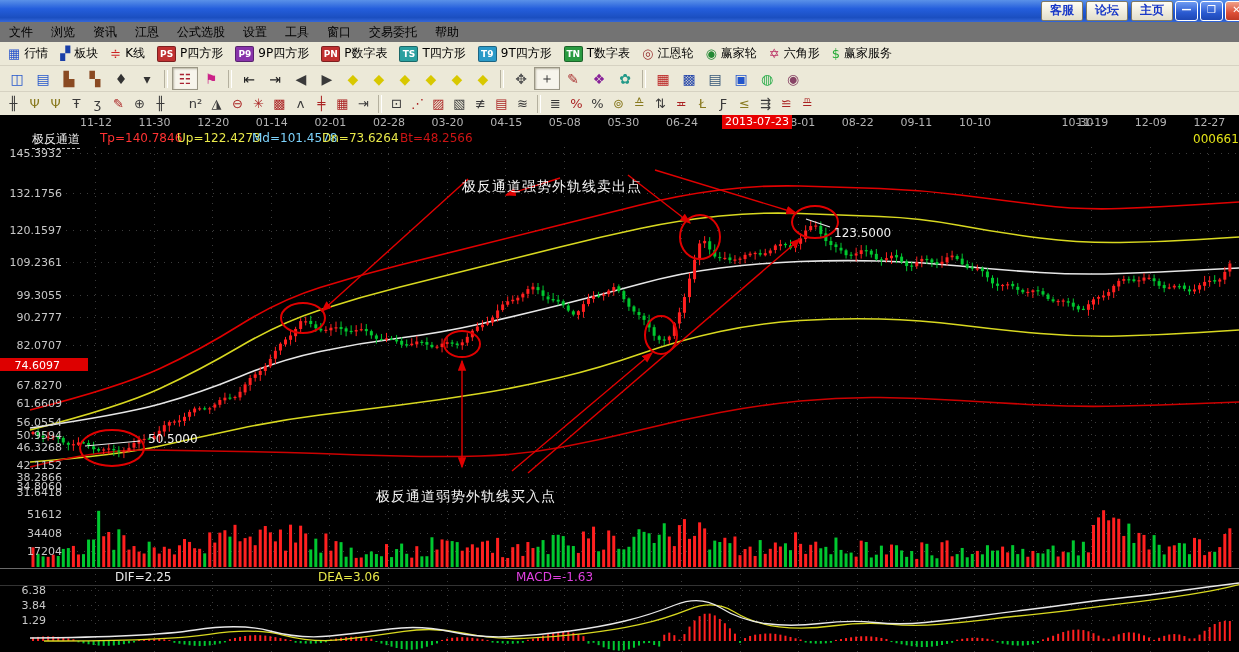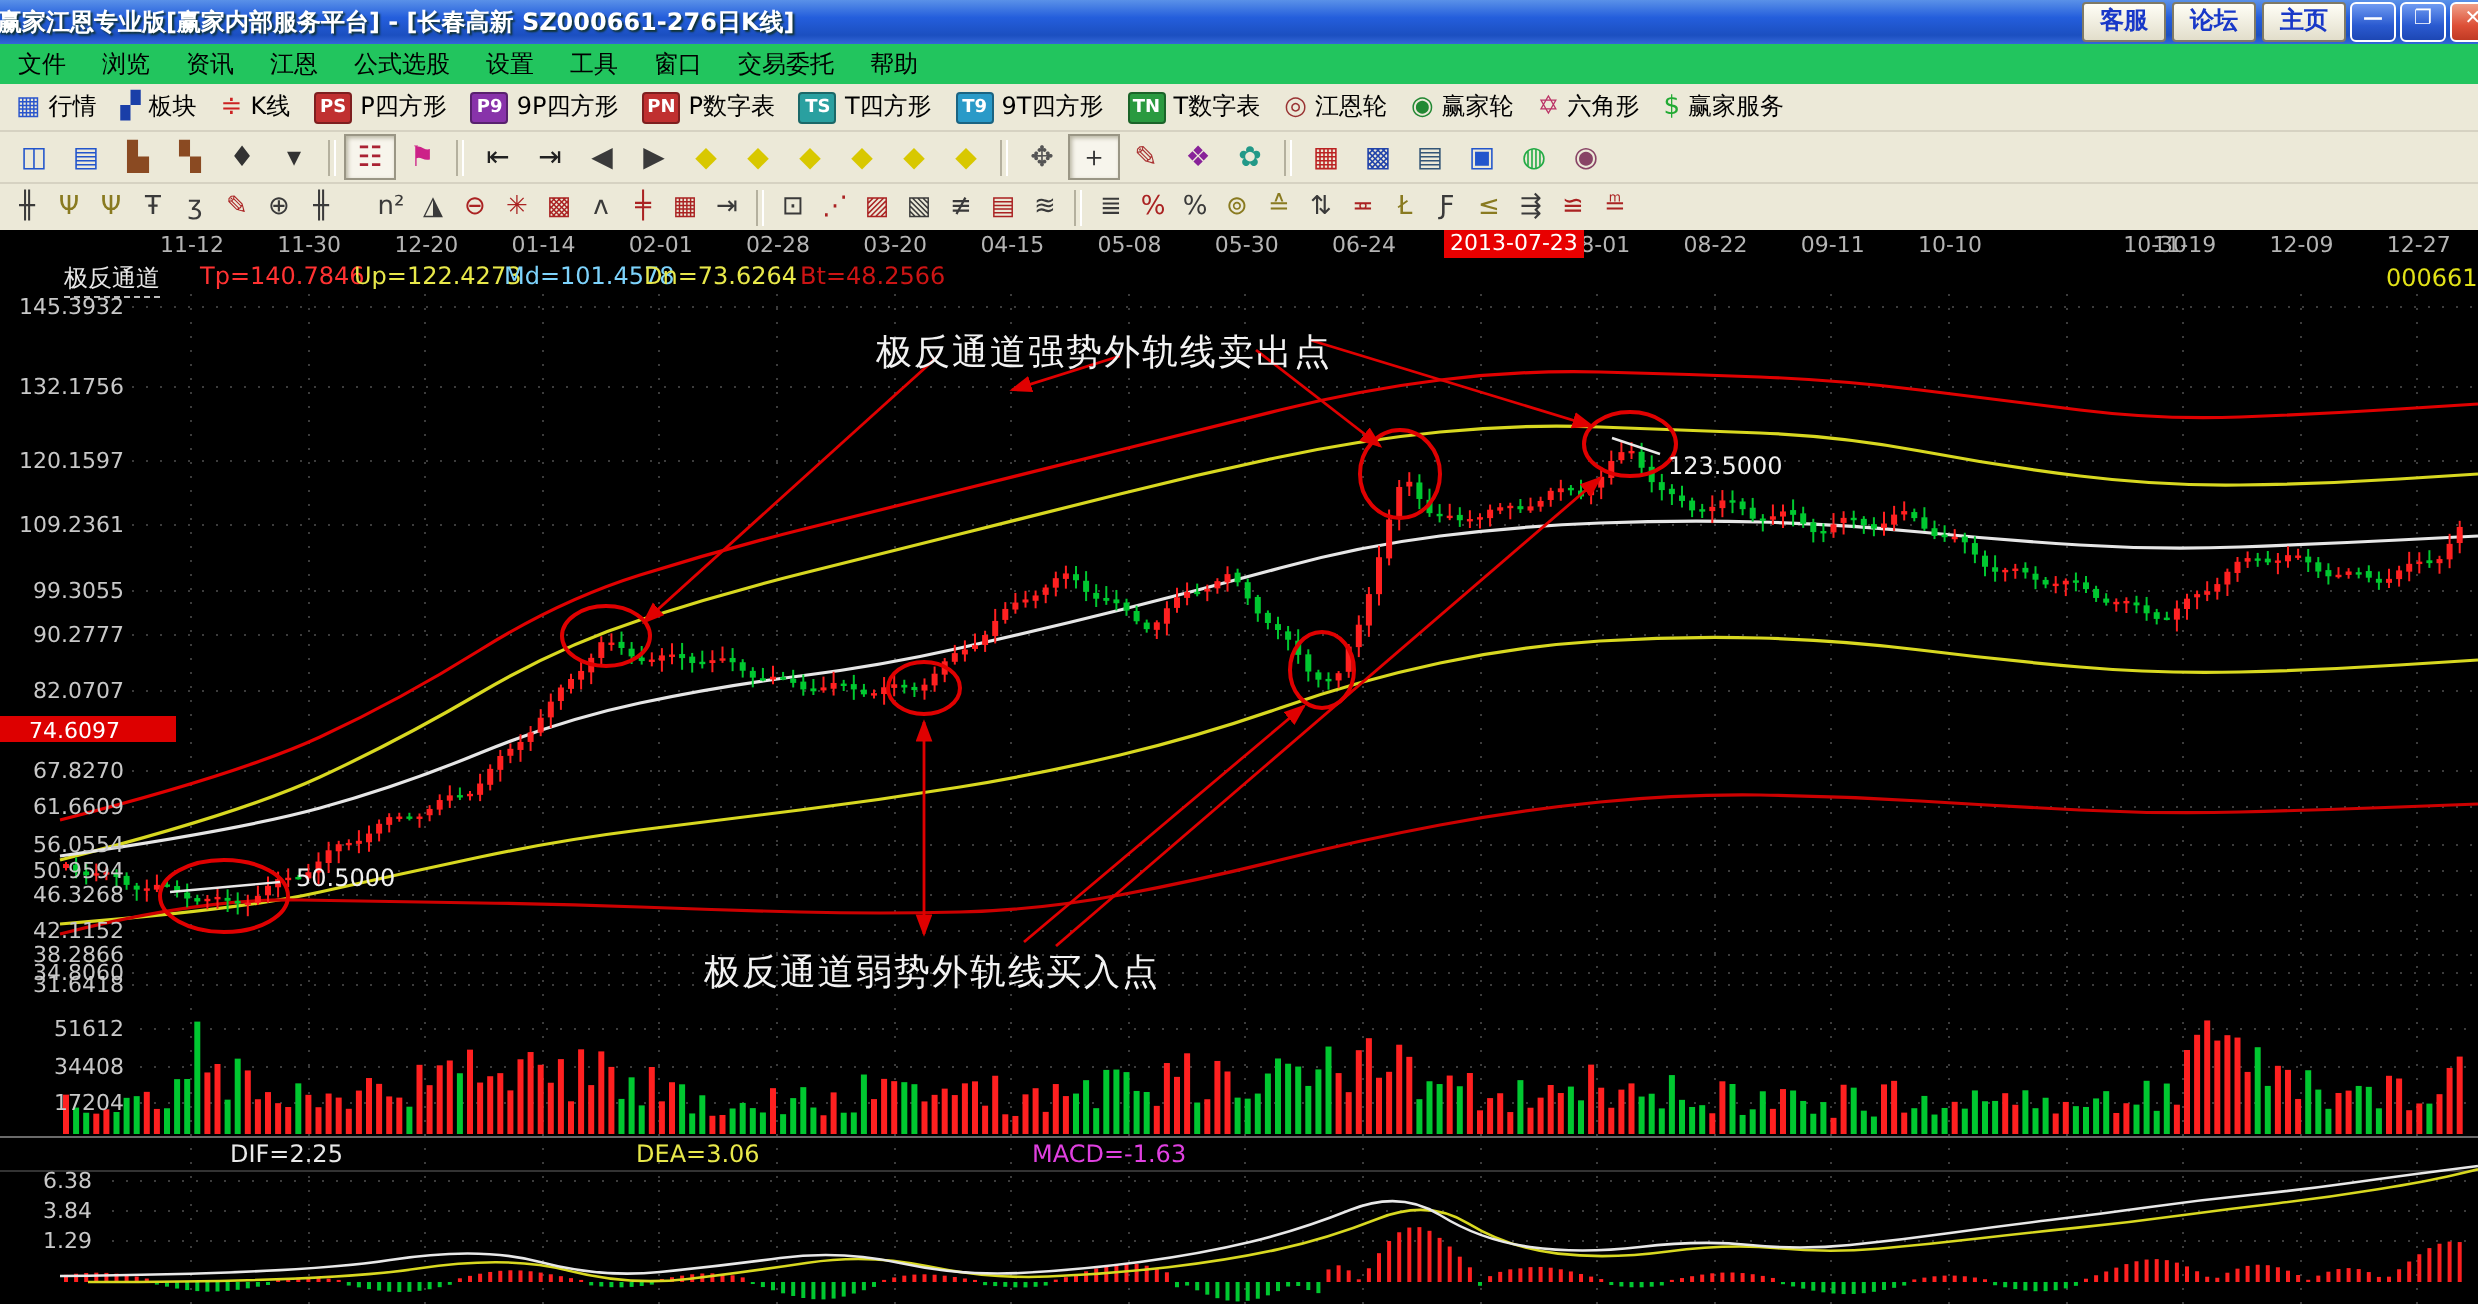--- a/index.html
+++ b/index.html
@@ -11,21 +11,21 @@
     display:flex;align-items:center;color:#fff;font-weight:bold;font-size:12px;padding-left:3px;box-sizing:border-box;}
   .titlebar .title{margin-left:-4px;white-space:nowrap;text-shadow:1px 1px 1px #133;}
   .tb-right{margin-left:auto;display:flex;align-items:center;}
   .tb-btn{background:linear-gradient(#fffef6,#e2decb);border:1px solid #7f7a66;border-radius:2px;
     color:#1838c8;font-weight:bold;font-size:12px;height:18px;line-height:16px;padding:0 8px;margin-left:3px;cursor:pointer;}
   .win-btn{width:21px;height:18px;margin-left:2px;border:1px solid #fff;border-radius:3px;color:#fff;
     font-size:10px;line-height:16px;text-align:center;font-weight:bold;}
   .win-min,.win-restore{background:linear-gradient(#6f9bf2,#2a5ad0 60%,#1d47b4);}
   .win-close{background:linear-gradient(#f0a088,#dd5037 60%,#c03a24);margin-right:-9px;}
   
-  .menubar{position:absolute;top:22px;left:0;width:1239px;height:20px;background:#22c55e;
+  .menubar{position:absolute;top:22px;left:0;width:1239px;height:20px;background:#737373;
     border-bottom:1px solid #d6d2c2;display:flex;align-items:center;}
   .menu-item{padding:0 9px;cursor:default;}
   
   .toolbar1{position:absolute;top:42px;left:0;width:1239px;height:24px;background:#ece9d8;
     border-bottom:1px solid #d6d2c2;display:flex;align-items:center;padding-left:2px;box-sizing:border-box;}
   .t1-item{display:flex;align-items:center;gap:4px;padding:0 6px;cursor:pointer;white-space:nowrap;}
   .t1-glyph{font-size:13px;line-height:14px;}
   .badge{display:inline-flex;align-items:center;justify-content:center;width:17px;height:14px;
     border-radius:2px;color:#fff;font-size:9px;font-weight:bold;border:1px solid rgba(0,0,0,.35);}
   
@@ -44,30 +44,29 @@
   .chart{position:absolute;top:115px;left:0;width:1239px;height:537px;background:#000;}
   .chart svg{position:absolute;top:0;left:0;}
   .date-row{position:absolute;top:0;left:0;width:1239px;height:14px;}
   .date-label{position:absolute;top:1px;color:#b4b4b4;font-size:11px;white-space:nowrap;}
   .date-highlight{position:absolute;top:0;height:14px;line-height:14px;background:#e80000;color:#fff;
     font-size:11px;padding:0 3px;z-index:2;}
   .ind-row{position:absolute;top:16px;left:0;width:1239px;height:15px;font-size:12px;white-space:nowrap;}
   .ind-item{position:absolute;top:0;}
   .ind-name{color:#e8e8e8;border-bottom:1px dashed #bbb;cursor:pointer;}
   .stock-label{position:absolute;top:16px;left:1193px;color:#e2e218;font-size:12px;white-space:nowrap;}
-  .anno{position:absolute;color:#f2f2f2;font-size:18px;letter-spacing:1px;transform:translateX(-50%);white-space:nowrap;z-index:3;}
+  .anno{position:absolute;color:#f2f2f2;font-size:14px;letter-spacing:1px;transform:translateX(-50%);white-space:nowrap;z-index:3;margin-top:14px;}
   .macd-header{position:absolute;top:455px;left:0;width:1239px;height:14px;font-size:12px;}
   .macd-header span{position:absolute;top:0;}
 </style>
 </head>
 <body>
 <div class="screen">
 
   <div class="titlebar">
-    <span class="title">赢家江恩专业版[赢家内部服务平台] - [长春高新  SZ000661-276日K线]</span>
     <span class="tb-right">
         <span class="tb-btn">客服</span>
         <span class="tb-btn">论坛</span>
         <span class="tb-btn">主页</span>
         <span class="win-btn win-min">—</span>
         <span class="win-btn win-restore">❐</span>
         <span class="win-btn win-close">✕</span>
       </span>
   </div>
   <div class="menubar">

